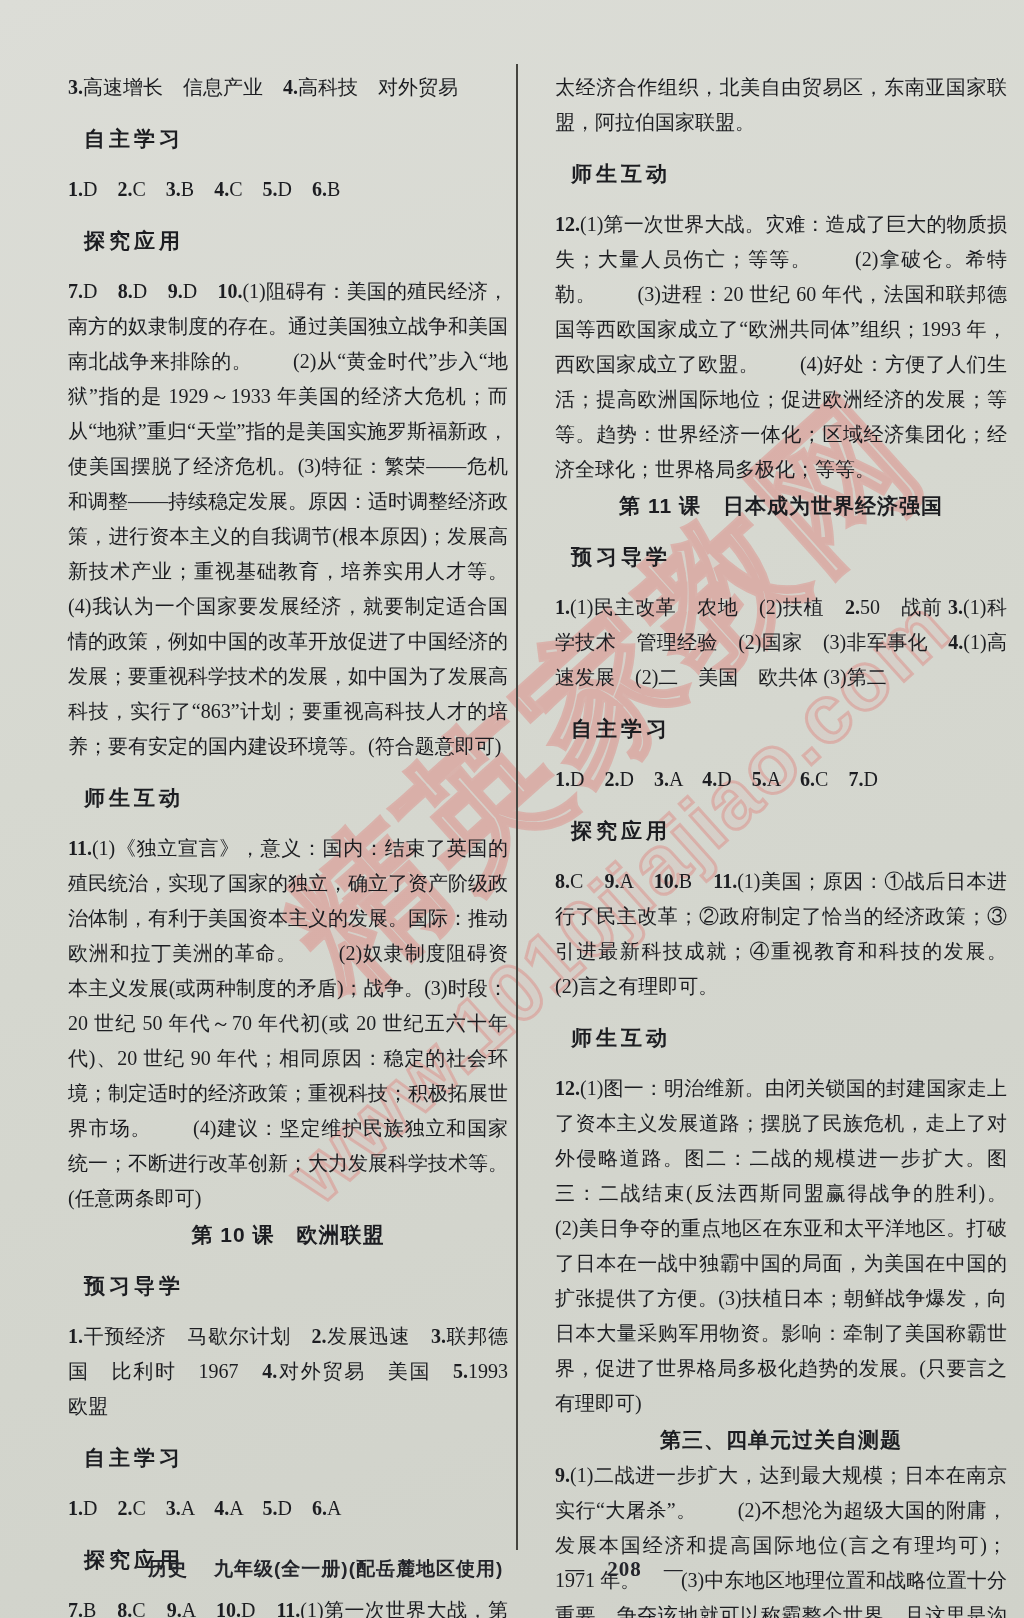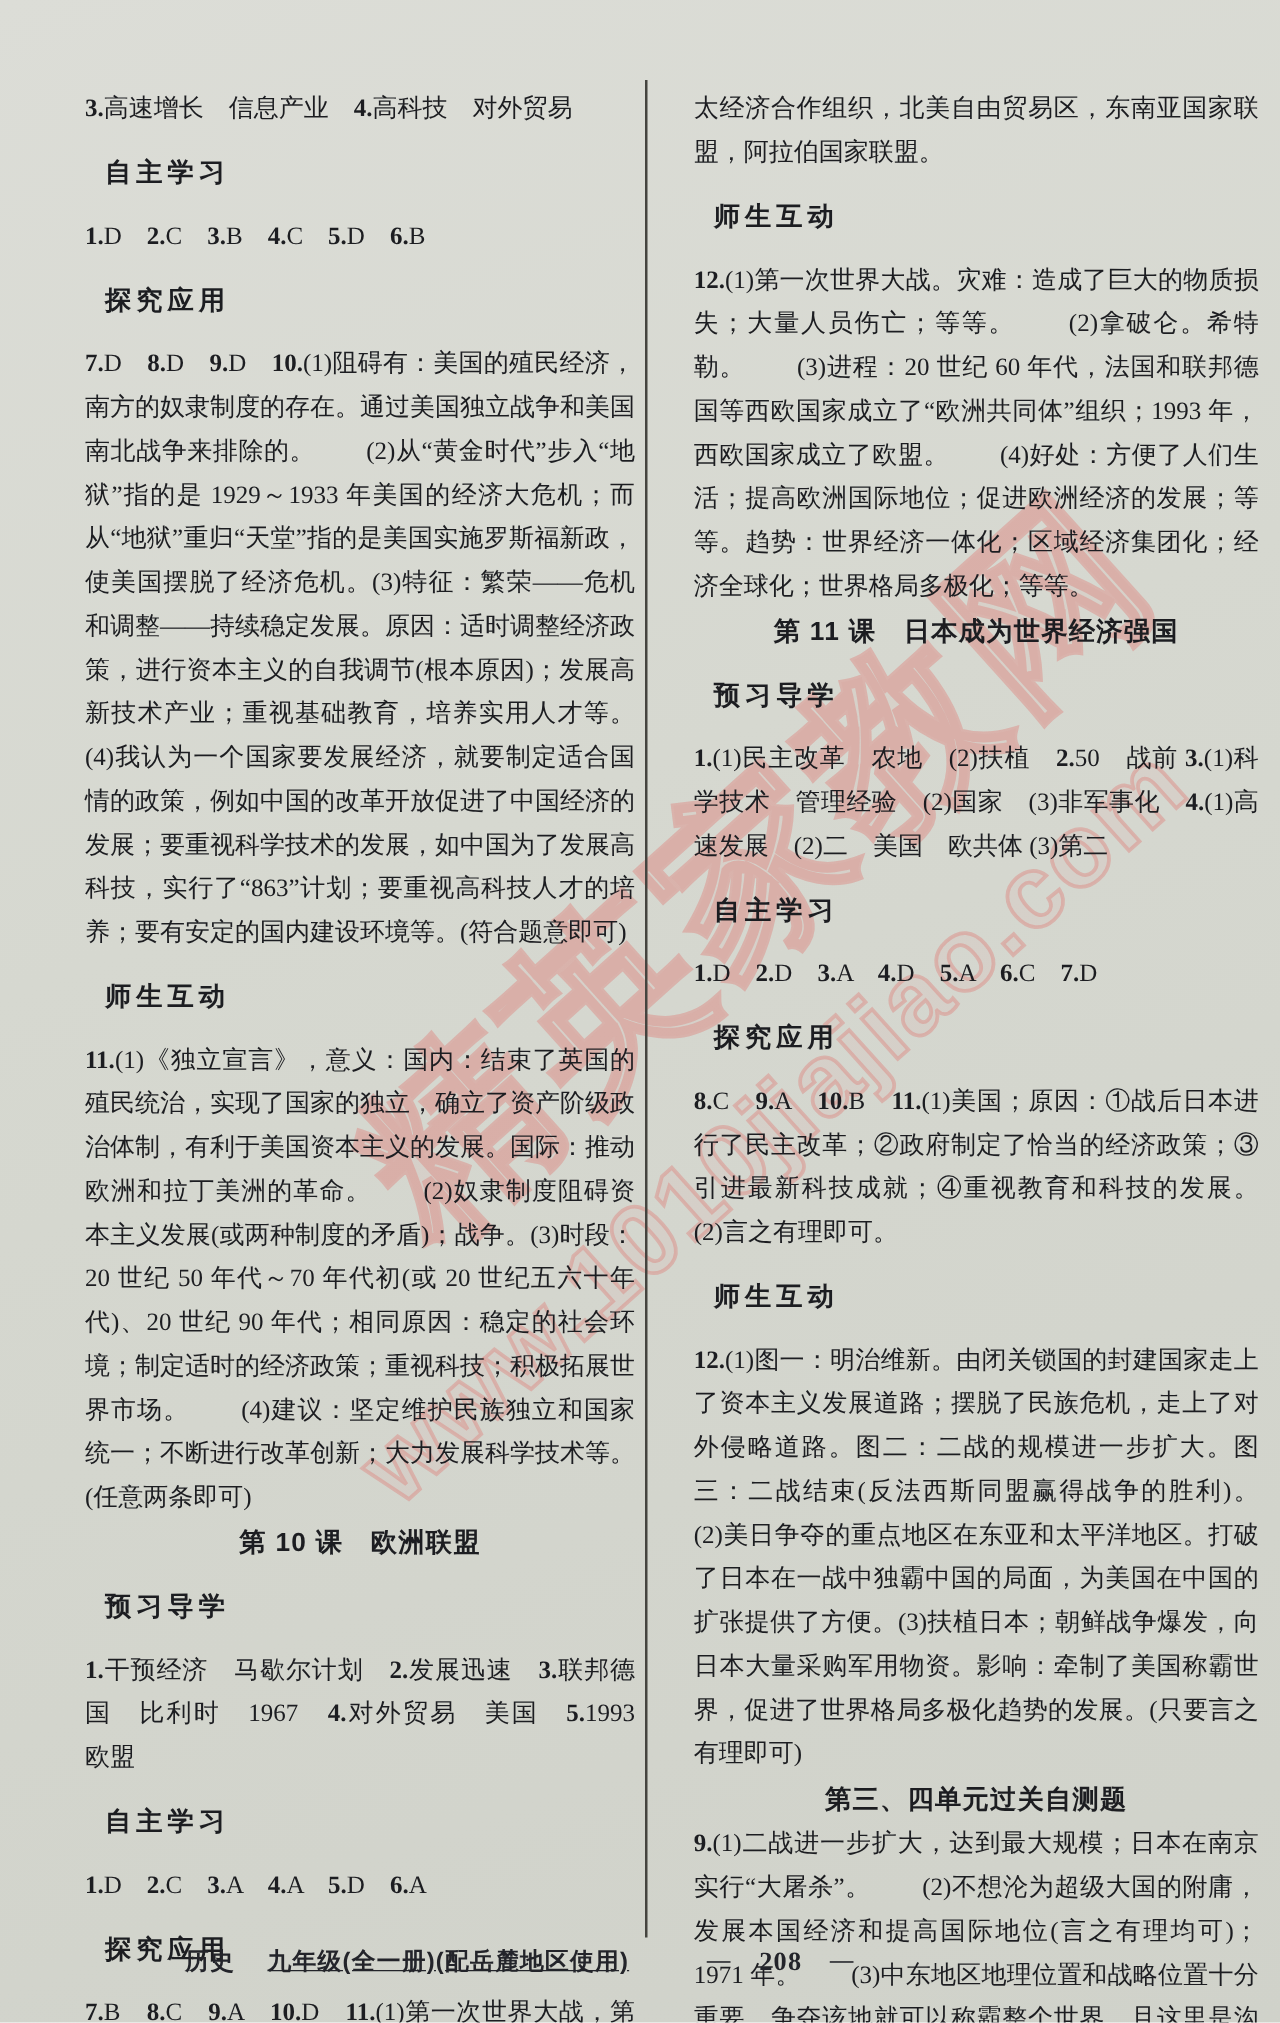--- a/index.html
+++ b/index.html
@@ -67,21 +67,21 @@
   
   .footer{
     position:absolute;left:148px;top:1556px;
     font-family:"Liberation Sans",sans-serif;
     font-weight:bold;font-size:19px;
     display:flex;align-items:center;
     z-index:2;letter-spacing:1px;
     color:#23242a;
   }
   .footer .f-subject{margin-right:26px;}
-  .footer .f-edition{margin-right:40px;text-decoration:underline;}
+  .footer .f-edition{margin-right:40px;}
   .footer .f-dash{margin:0 22px;font-weight:normal;}
   .footer .f-page{font-family:"Liberation Serif",serif;font-size:21px;}
 </style>
 </head>
 <body>
 
 <div class="page">
 
   <div class="watermark">
     <div class="wm-main">精英家教网</div>

